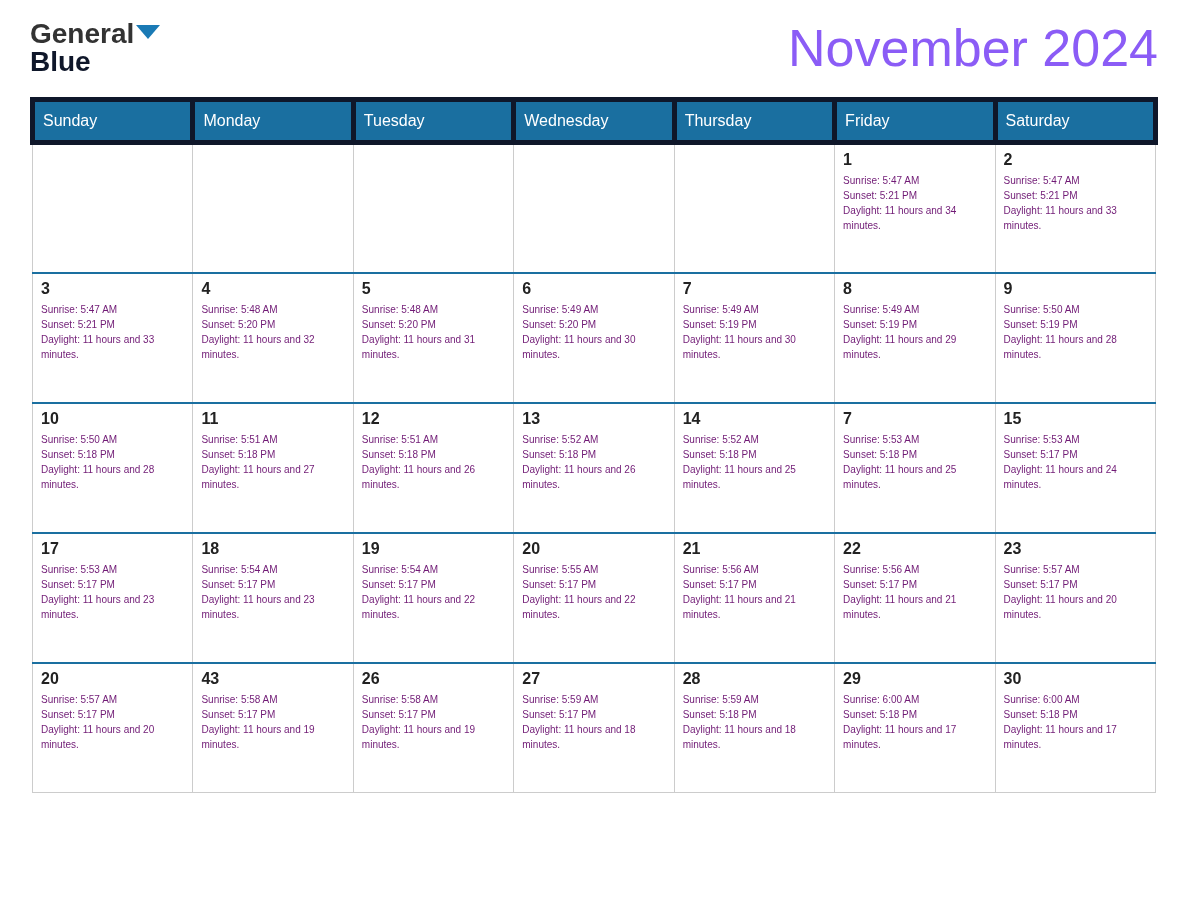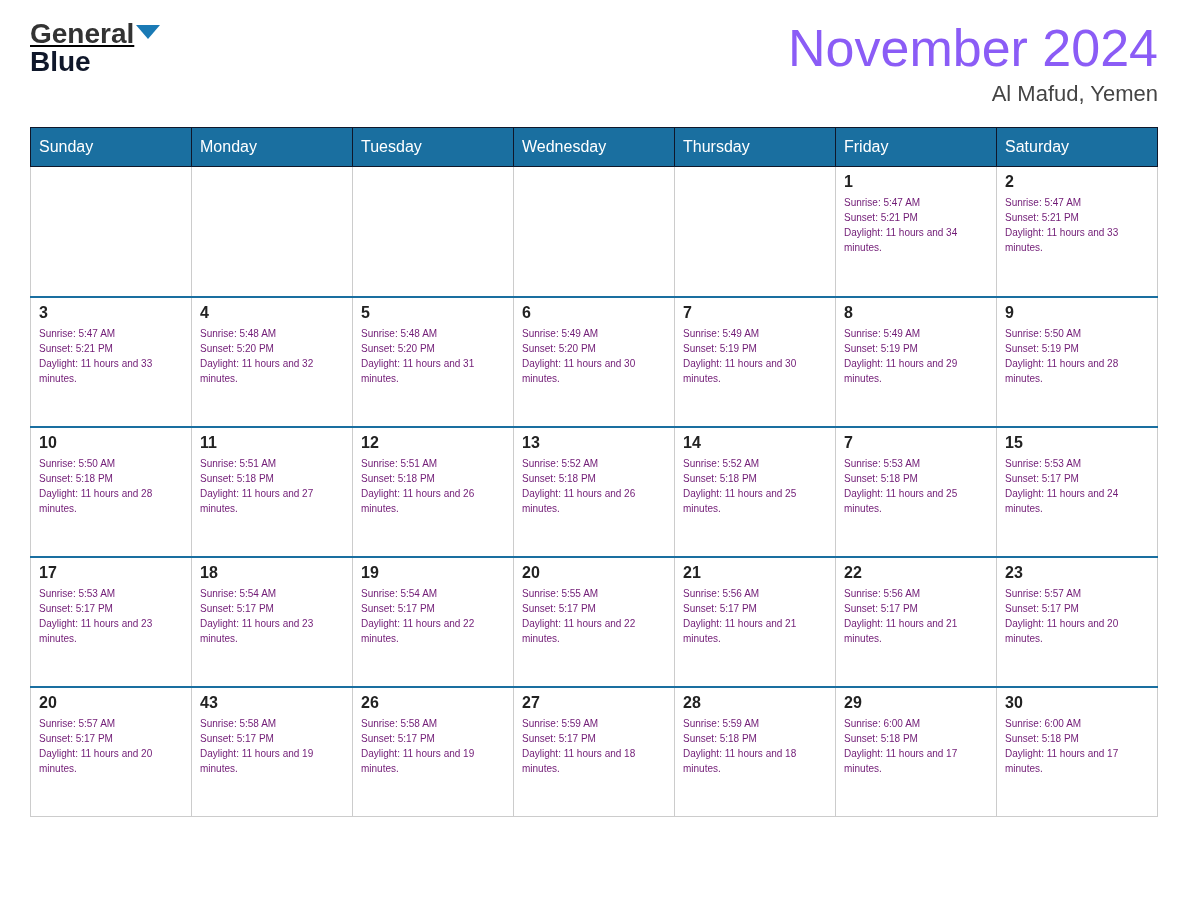--- a/index.html
+++ b/index.html
@@ -40,21 +40,20 @@
       border-top: 14px solid #1a7ab5;
       display: inline-block;
       margin-left: 2px;
       vertical-align: middle;
       position: relative;
       top: -2px;
     }
     .logo-line {
       display: flex;
       align-items: center;
-      text-decoration: underline;
     }
     .title-area {
       text-align: right;
     }
     .month-title {
       font-size: 52px;
       font-weight: normal;
       color: #8b5cf6;
       line-height: 1.1;
     }
@@ -68,21 +67,21 @@
       border-collapse: collapse;
       border: 1px solid #aaa;
     }
     .calendar th {
       background: #1a6fa0;
       color: #fff;
       font-size: 16px;
       font-weight: normal;
       padding: 10px 8px;
       text-align: left;
-      border: 1px solid #0f172a;
+      border: 5px solid #0f172a;
     }
     .calendar td {
       vertical-align: top;
       padding: 6px 8px;
       border: 1px solid #ccc;
       width: 14.28%;
       min-height: 110px;
       height: 130px;
       font-size: 13px;
       color: #333;
@@ -115,21 +114,20 @@
     <div class="logo-line">
       <span class="logo-general">General</span>
       <span class="logo-arrow"></span>
     </div>
     <div>
       <span class="logo-blue">Blue</span>
     </div>
   </div>
   <div class="title-area">
     <div class="month-title">November 2024</div>
-    <div class="location">Al Mafud, Yemen</div>
   </div>
 </div>
 
 <table class="calendar">
   <thead>
     <tr>
     <th>Sunday</th>
         <th>Monday</th>
         <th>Tuesday</th>
         <th>Wednesday</th>

